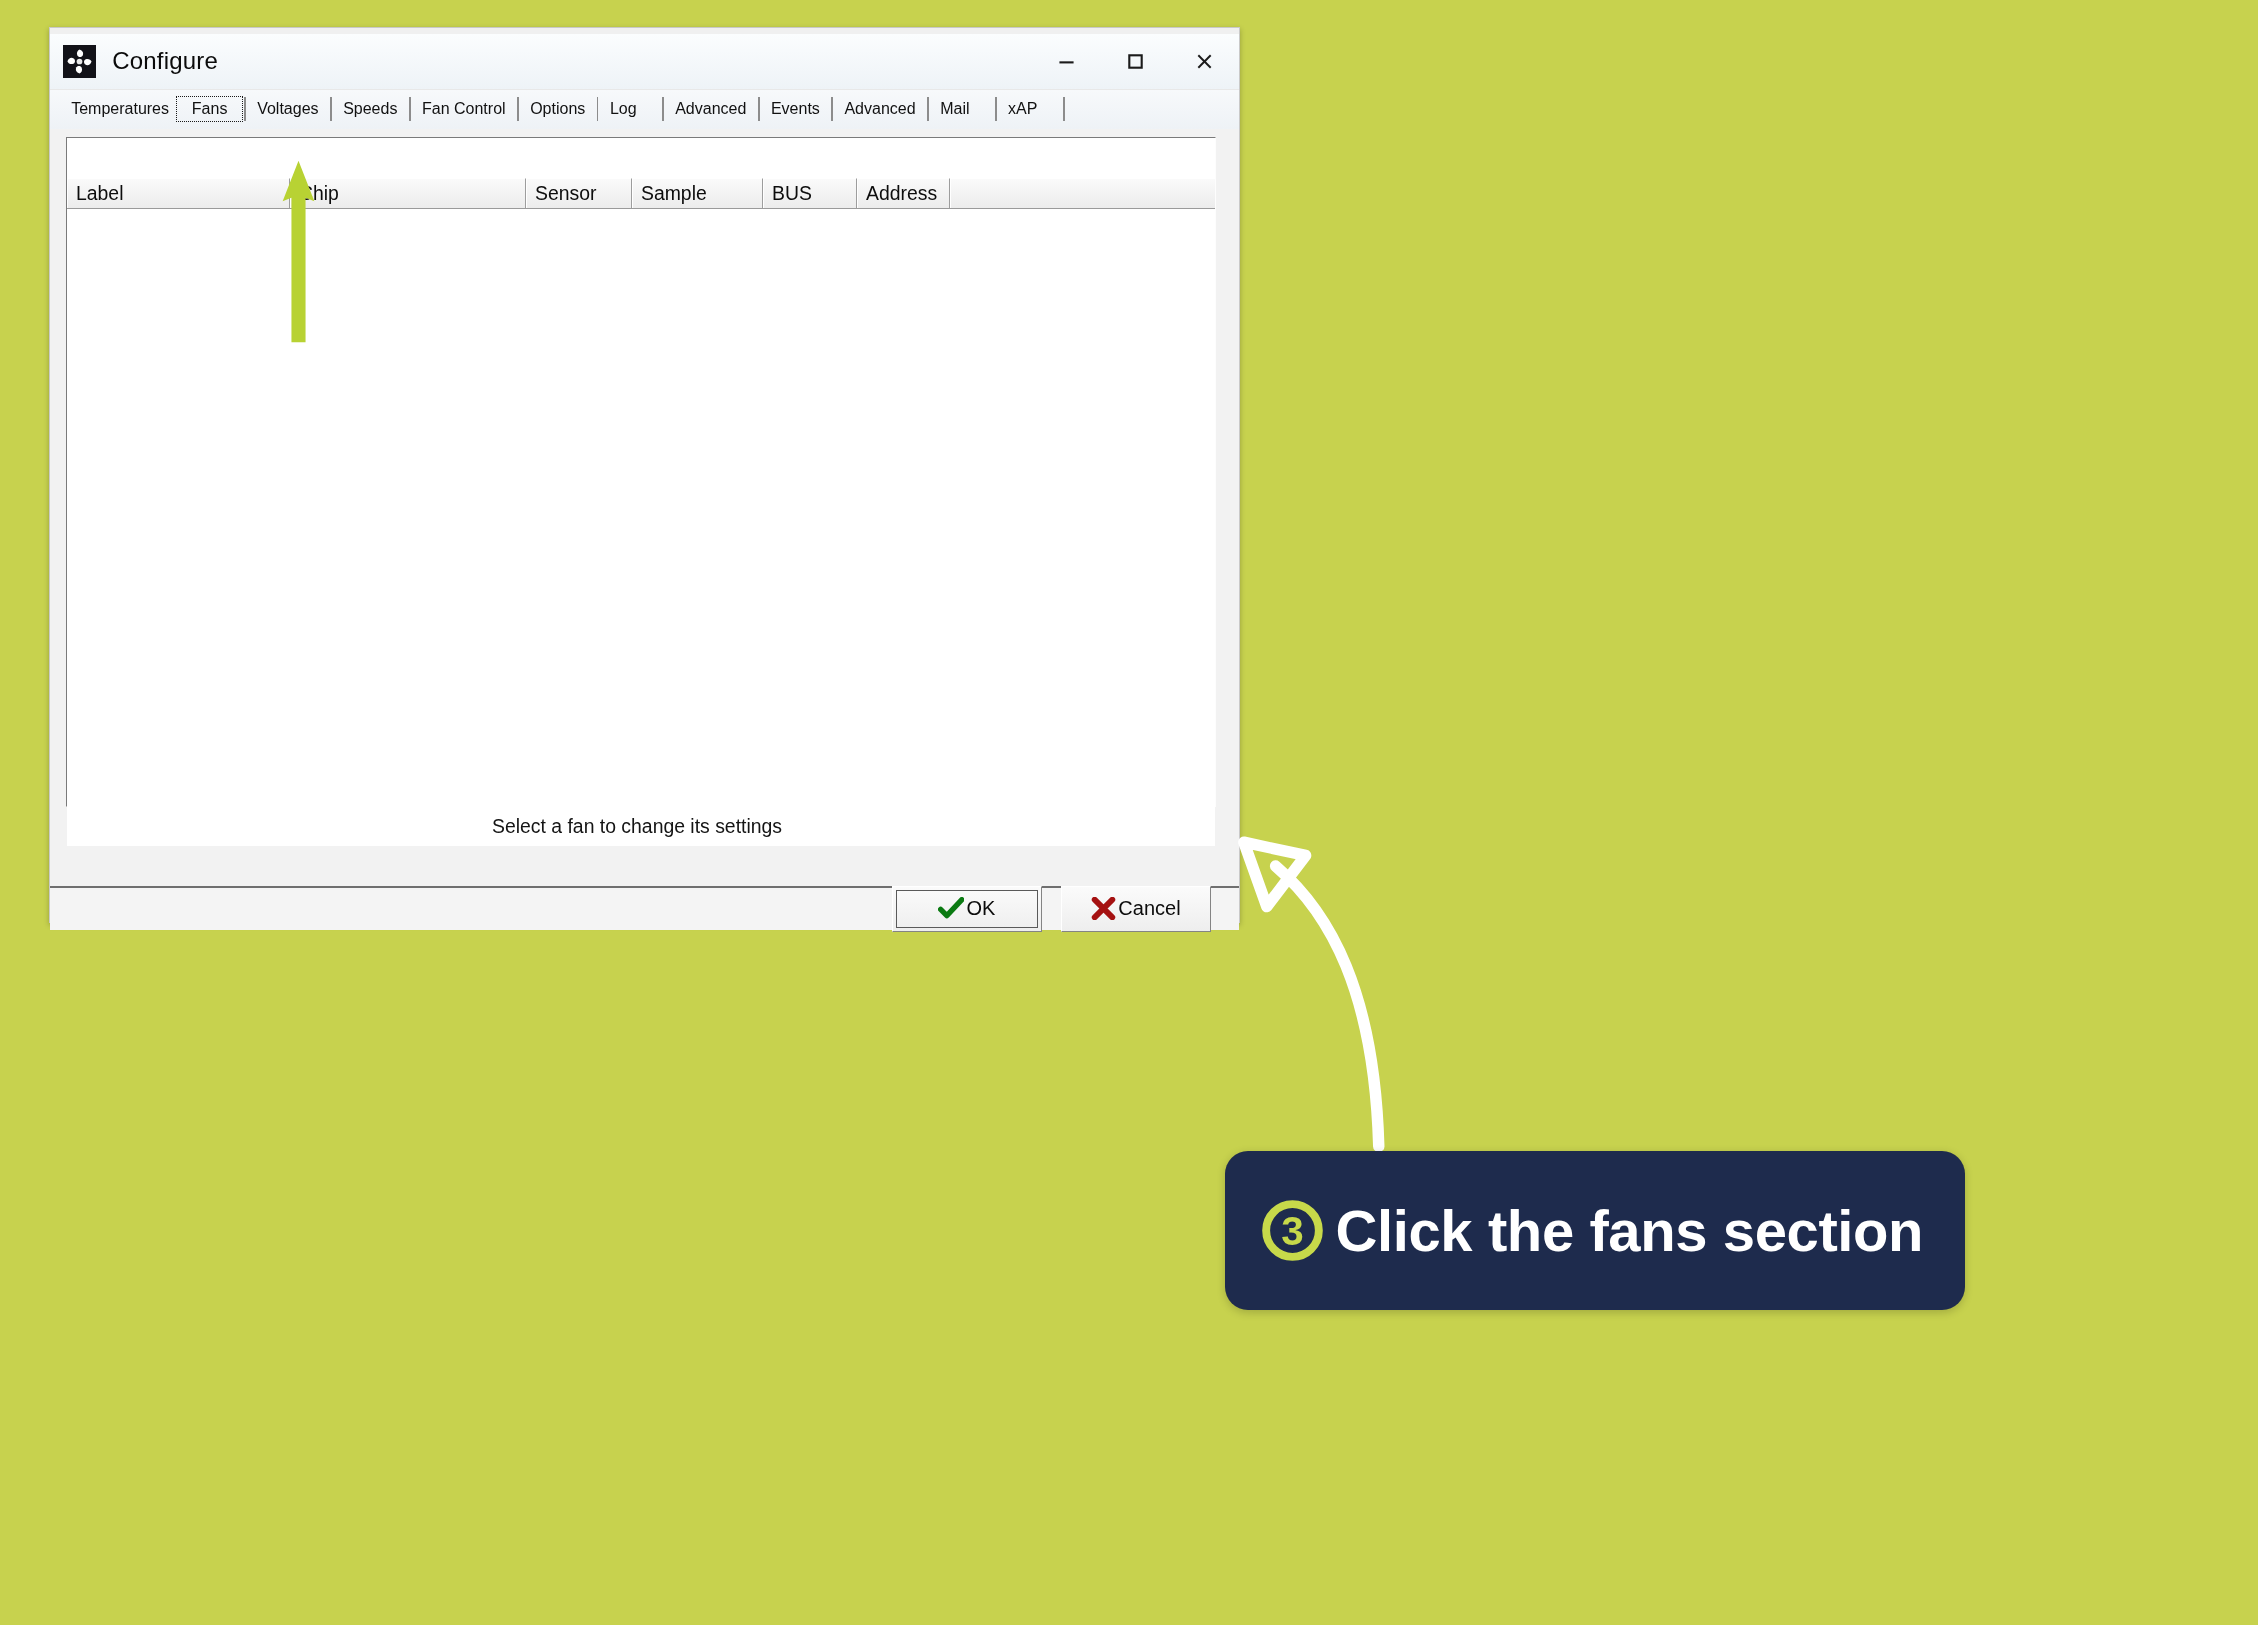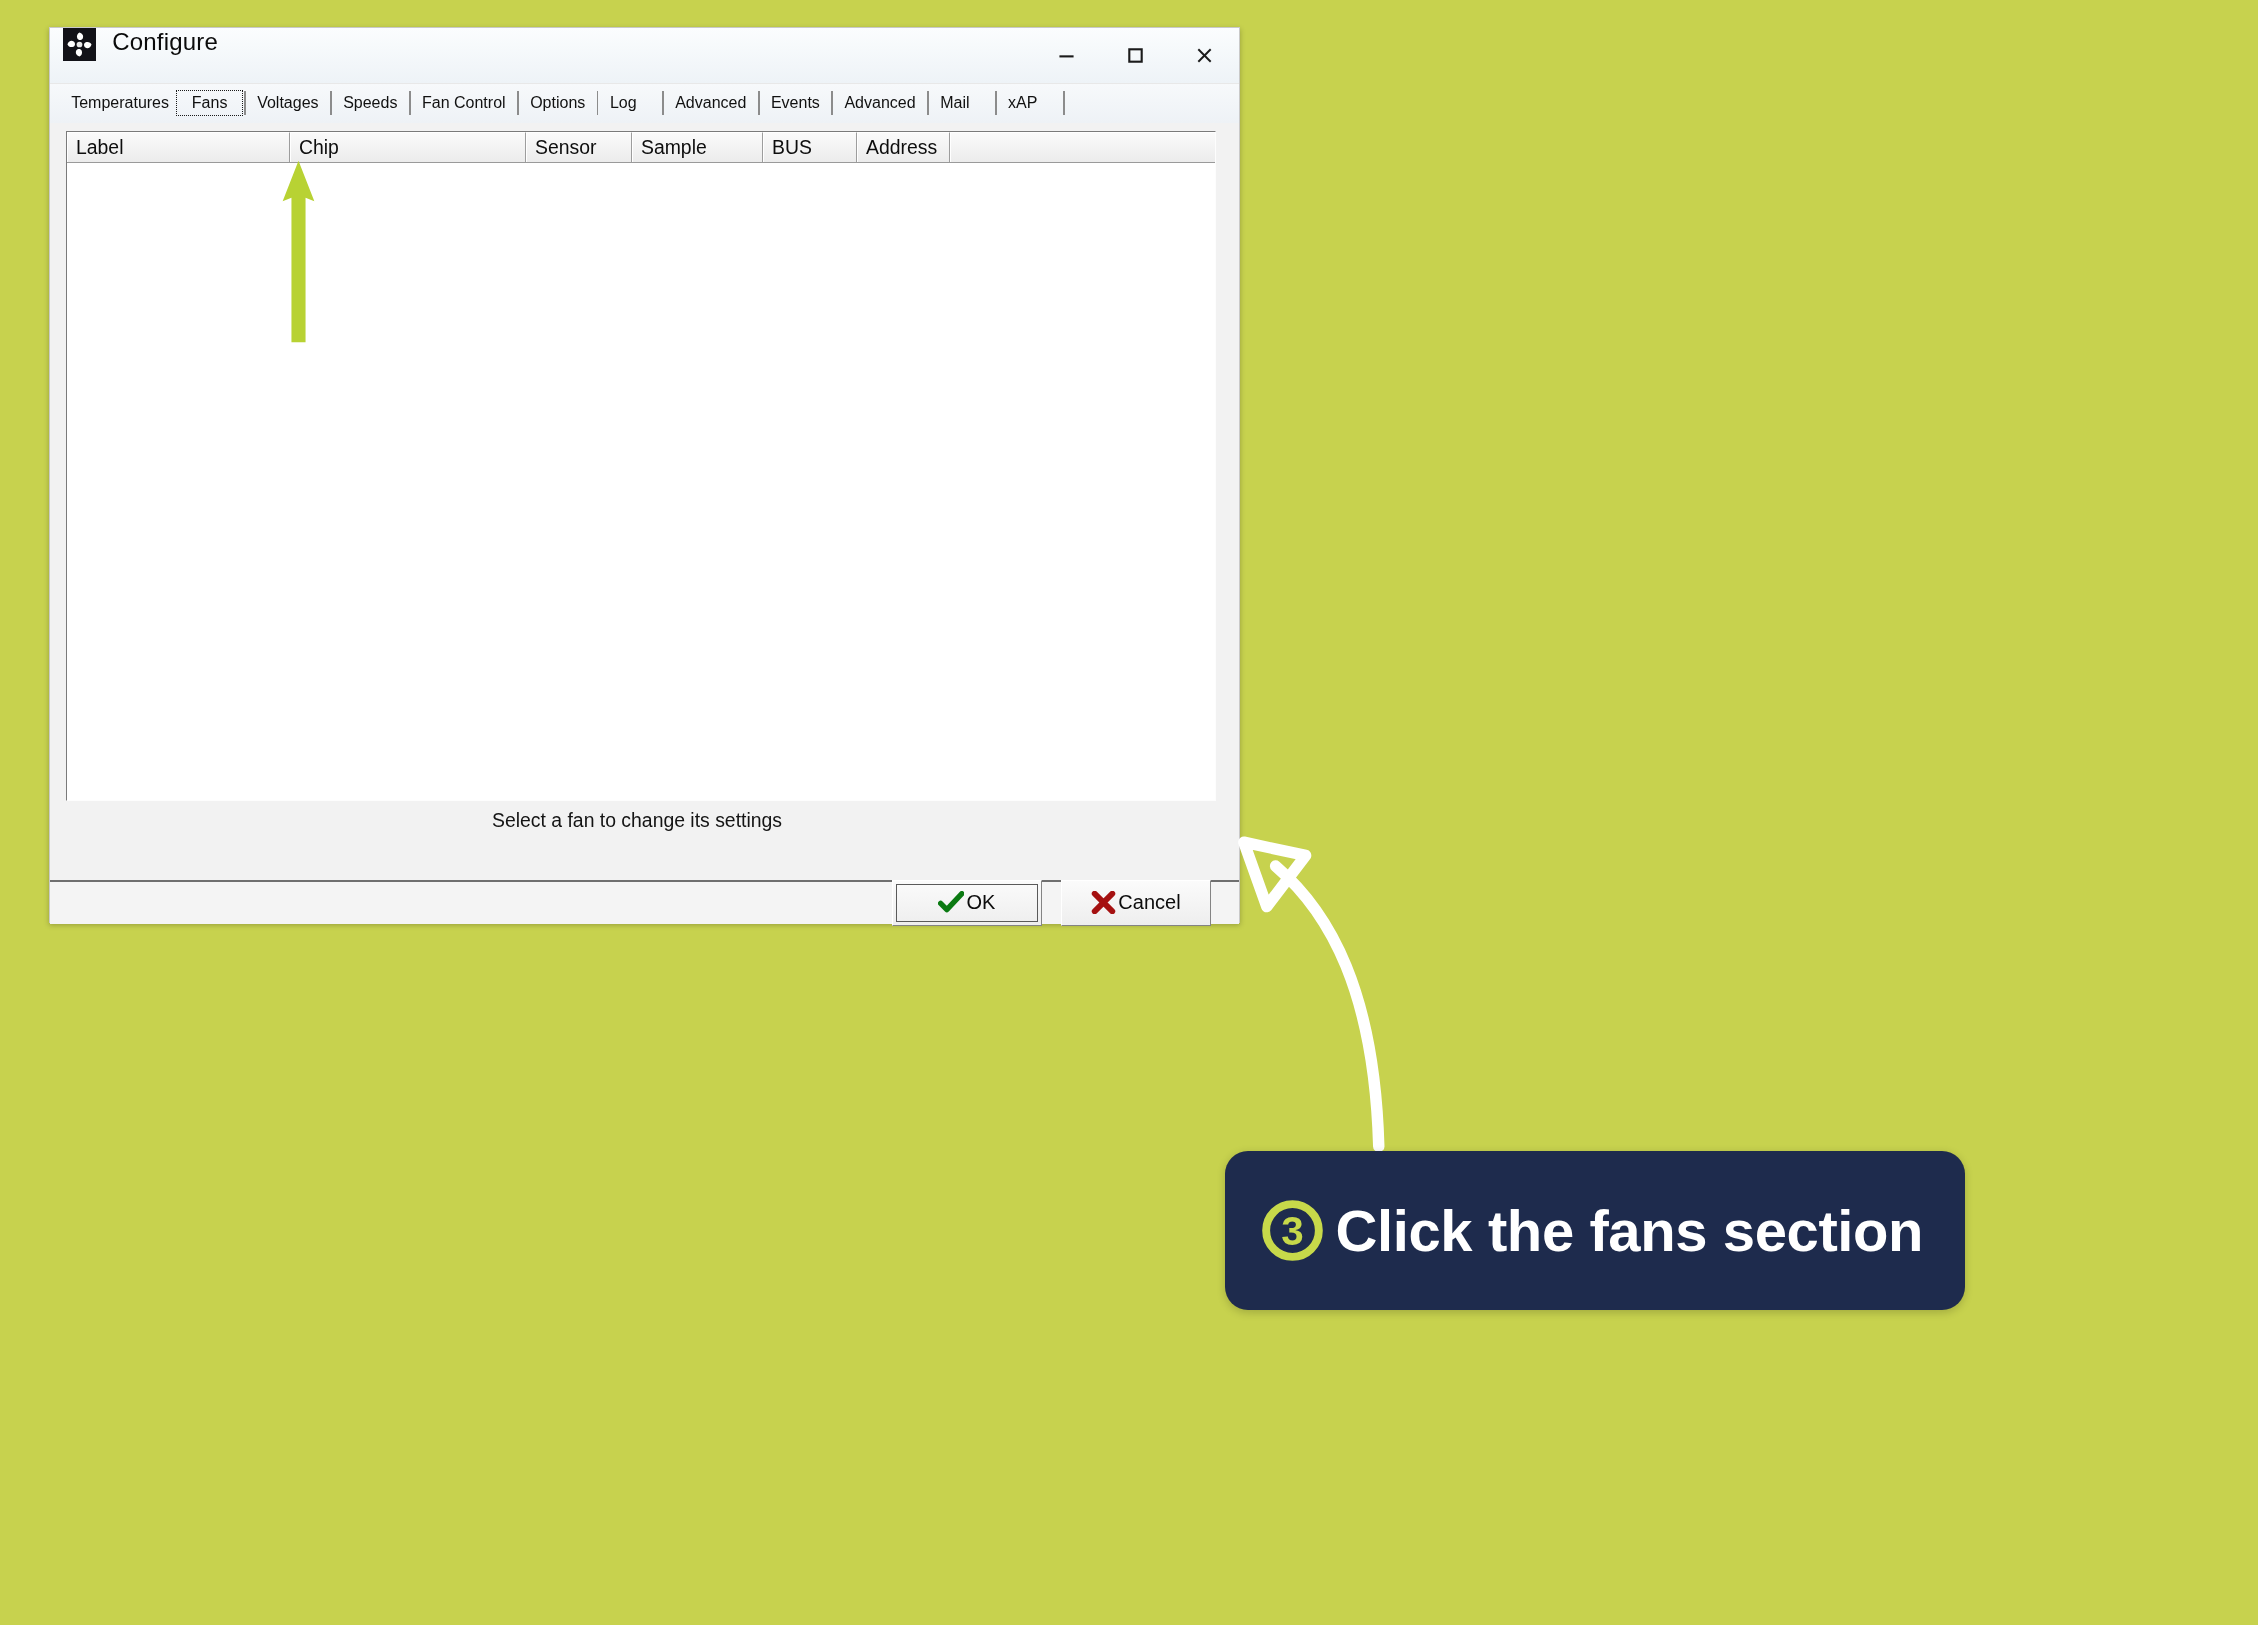--- a/index.html
+++ b/index.html
@@ -28,21 +28,22 @@
     box-sizing: border-box;
   }
 
   
   #titlebar {
     position: relative;
     height: 55px;
     background: linear-gradient(#fbfdfe, #eef3f7);
     border-bottom: 0.9px solid #e8e8e8;
     display: flex;
-    align-items: flex-start;
+    align-items: center;
+    margin-top: 6px;
   }
   #app-icon {
     width: 33px;
     height: 33px;
     margin-left: 13.2px;
     background: #121218;
     position: relative;
     flex: none;
   }
   #app-icon svg { display:block; }
@@ -120,20 +121,21 @@
     border-left: 1.8px solid #7a7a7a;
     border-right: 1.8px solid #fdfdfd;
     border-bottom: 1.8px solid #fdfdfd;
     box-sizing: border-box;
   }
   #headerrow {
     display: flex;
     height: 30px;
     background: #0369a1;
     border-bottom: 0.9px solid #9a9a9a;
+    margin-top: 40px;
   }
   .hcell {
     border-right: 0.9px solid #9d9d9d;
     border-top: 0.9px solid #ffffff;
     border-left: 0.9px solid #ffffff;
     background: linear-gradient(#fafafa,#ececec);
     display: flex;
     align-items: center;
     padding-left: 8px;
     font-size: 19.4px;

